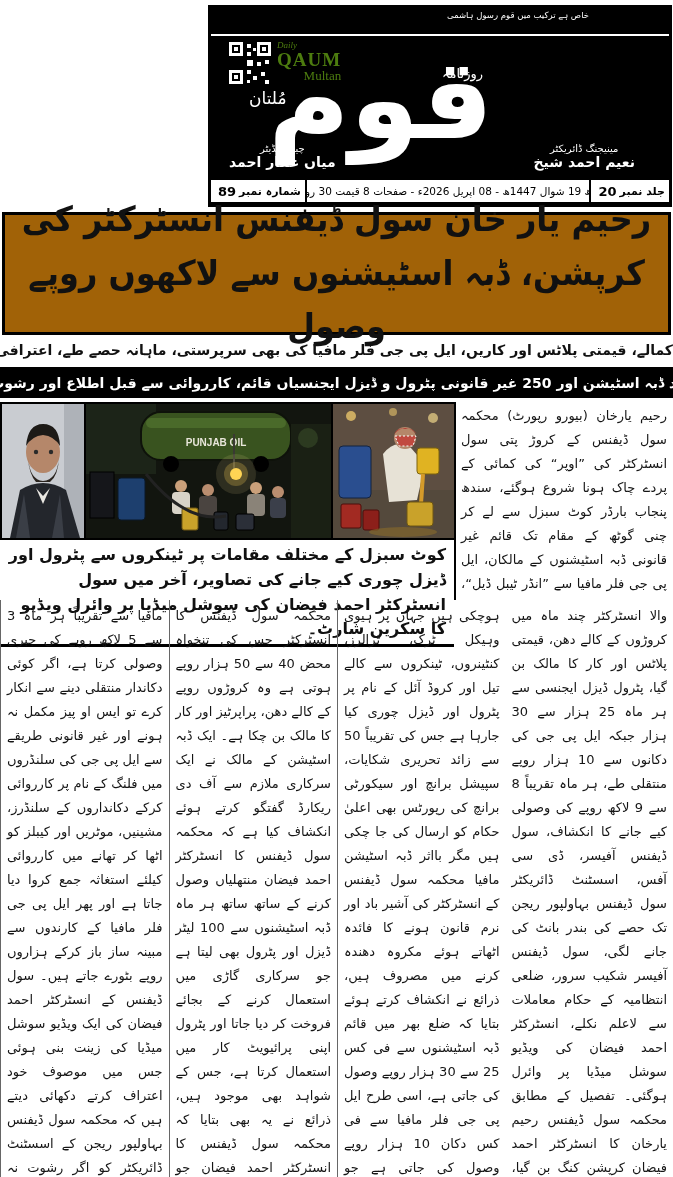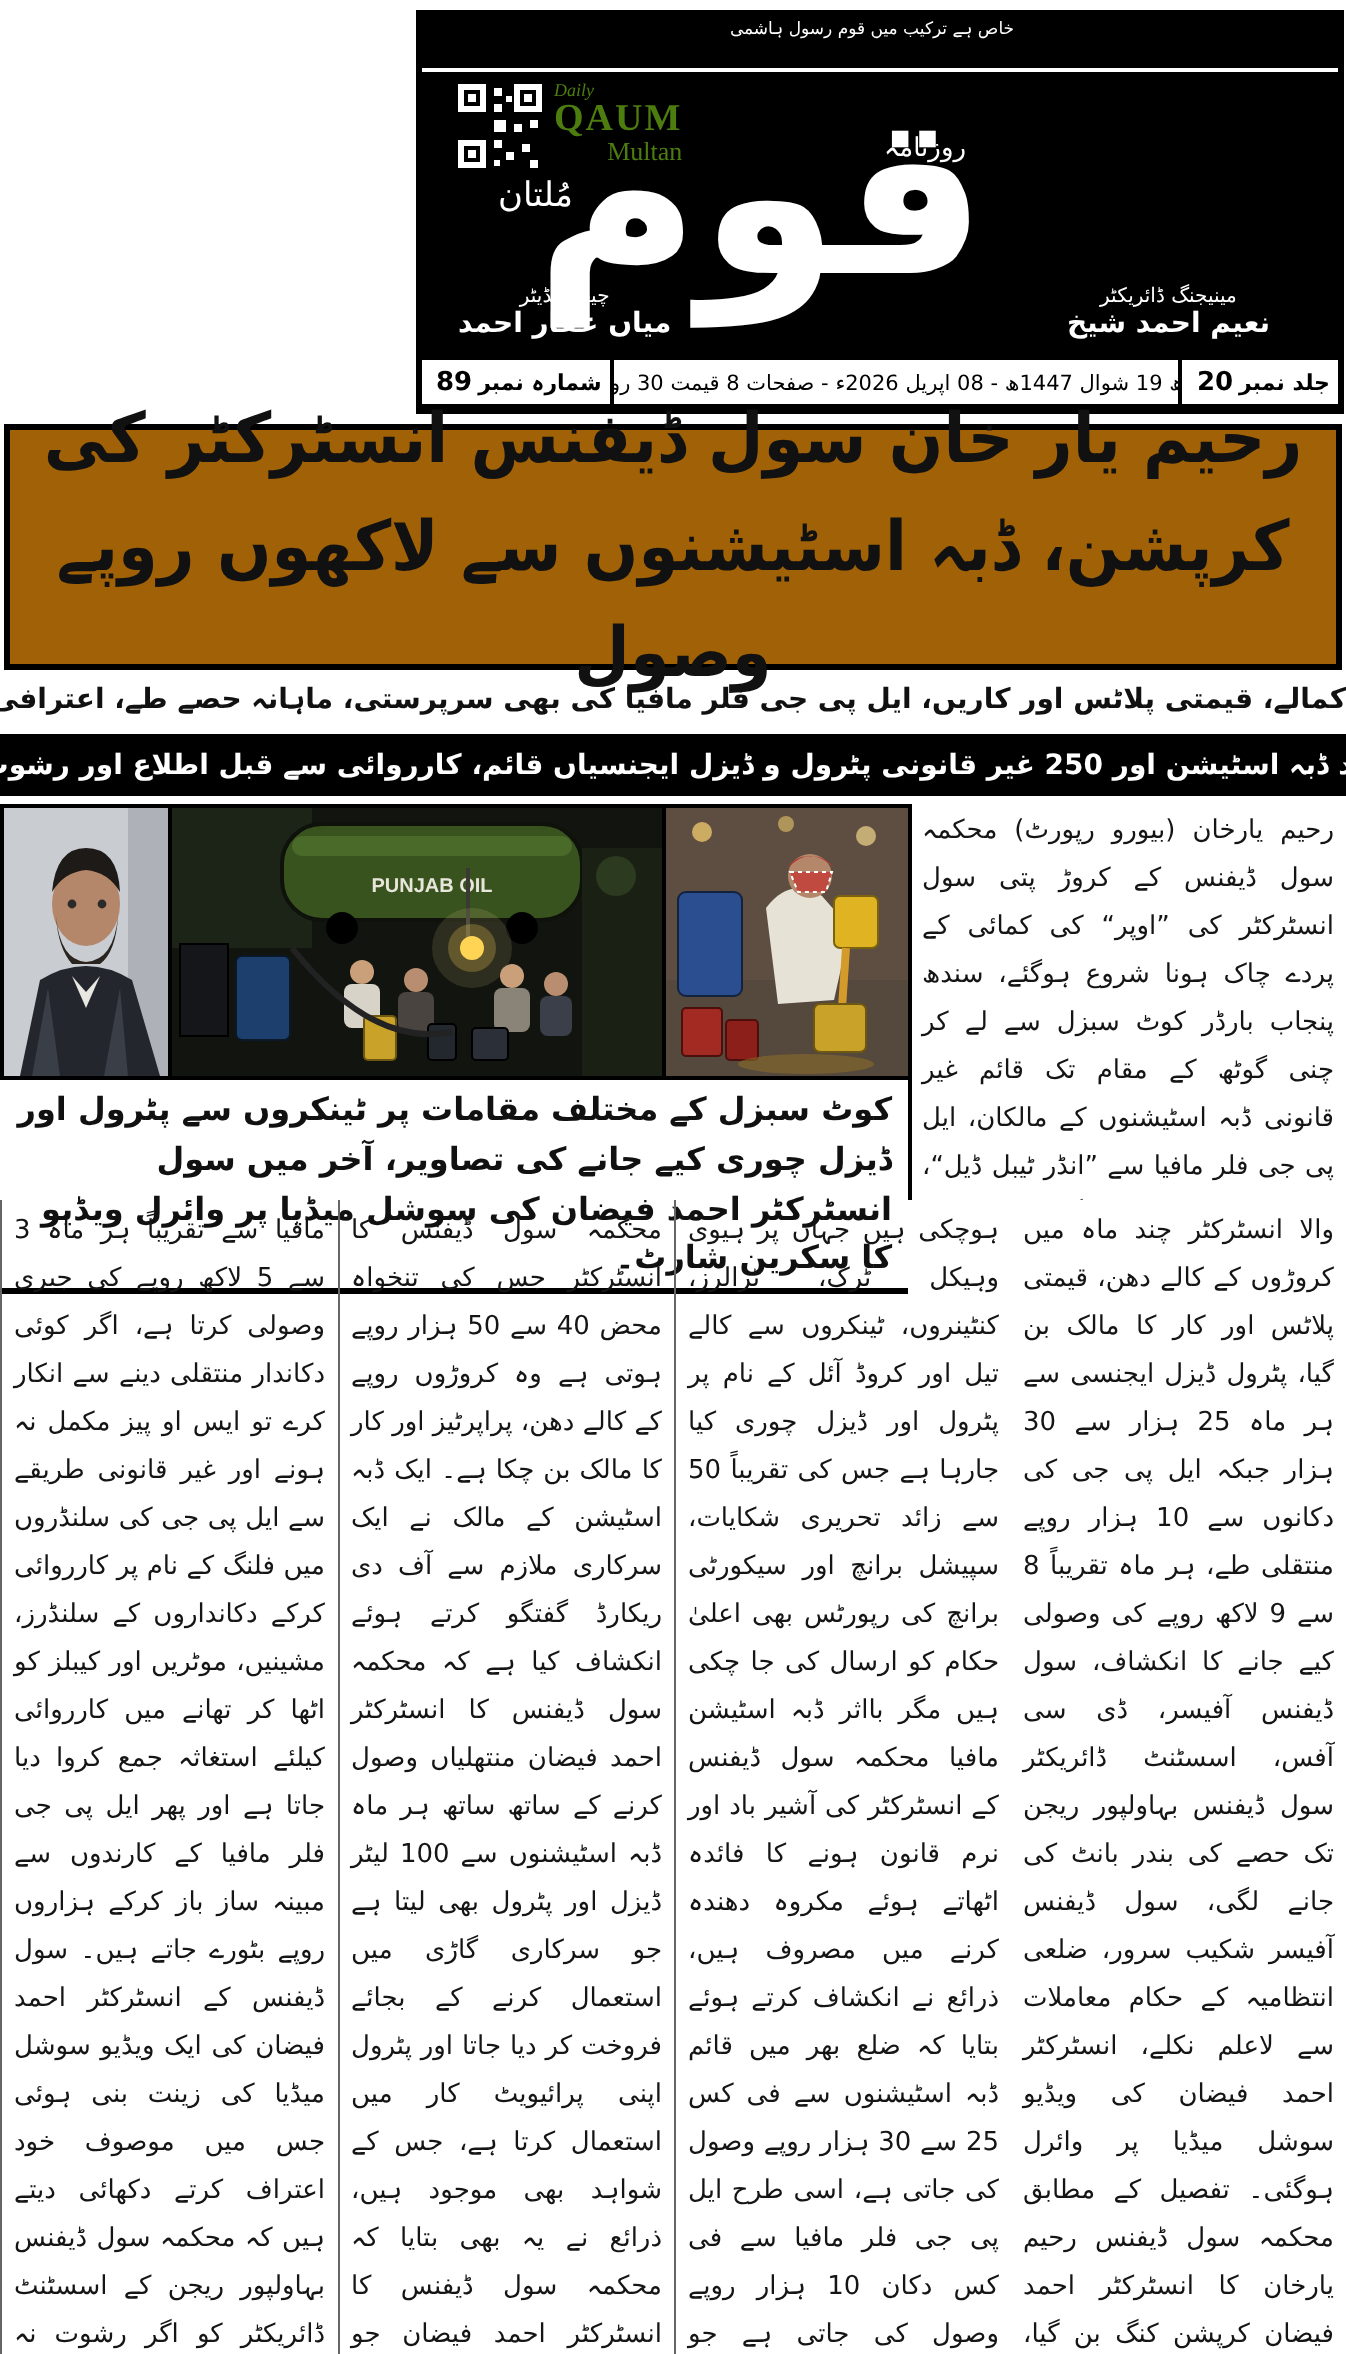--- a/index.html
+++ b/index.html
@@ -8,21 +8,21 @@
     font-family:"DejaVu Sans",sans-serif;color:#111;overflow:hidden;margin:0 auto;
   }
   
   .masthead{position:absolute;top:5px;left:208px;width:458px;height:196px;border:3px solid #000;background:#000;}
   .mast-top{display:flex;height:26px;background:#000;border-bottom:2px solid #fff;}
   .badge{background:#fff;color:#4d7c0f;text-align:center;line-height:1;padding:1px 4px;border:1px solid #000;margin-top:39px;}
   .badge .tiny{font-size:6px;font-weight:bold;letter-spacing:2px;font-family:"Liberation Sans",sans-serif;}
   .badge .big{font-size:16px;font-weight:bold;font-family:"Liberation Sans",sans-serif;letter-spacing:0px;}
   .member{width:62px;}
   .abc{width:70px;}
-  .slogan{flex:1;color:#fff;direction:rtl;text-align:center;font-size:8.5px;line-height:12px;padding-top:1px;white-space:nowrap;overflow:hidden;}
+  .slogan{flex:1;color:#fff;direction:rtl;font-size:8.5px;line-height:12px;padding-top:1px;white-space:nowrap;overflow:hidden;}
   .mast-main{position:relative;height:142px;background:#000;color:#fff;}
   .qr{position:absolute;left:16px;top:4px;}
   .dq{position:absolute;left:66px;top:5px;color:#4d7c0f;font-family:"Liberation Serif",serif;line-height:1;}
   .dq .d{font-style:italic;font-size:9px;}
   .dq .q{font-size:19px;font-weight:bold;letter-spacing:1px;}
   .dq .m{font-size:13px;text-align:right;}
   .city-urdu{position:absolute;left:38px;top:52px;font-size:17px;direction:rtl;}
   .logo-cal{position:absolute;left:37%;top:47%;transform:translate(-50%,-54%);font-size:112px;font-weight:bold;direction:rtl;line-height:1;}
   .rozanama{position:absolute;right:186px;top:30px;font-size:13px;direction:rtl;}
   .editor{position:absolute;bottom:8px;text-align:center;direction:rtl;}

